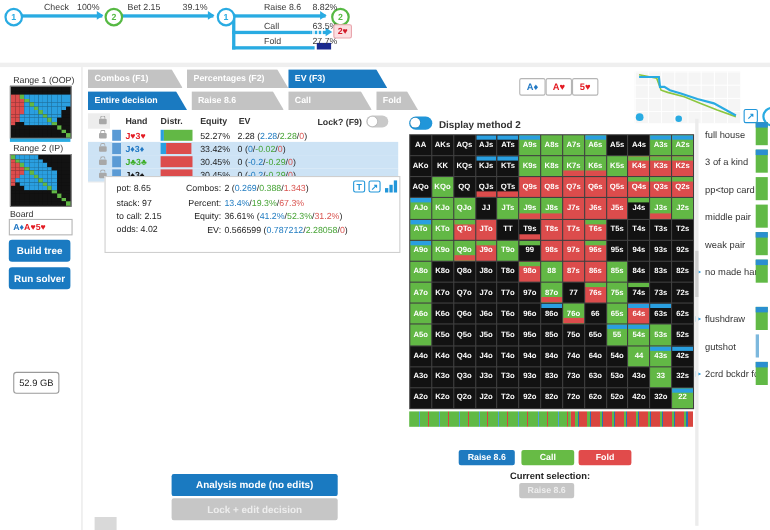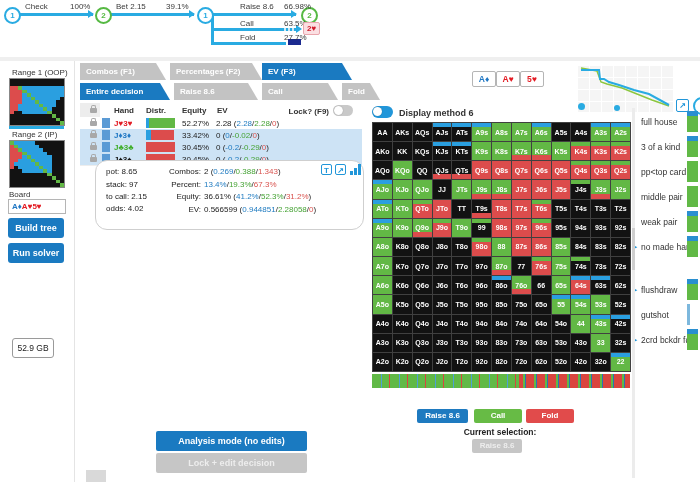--- a/index.html
+++ b/index.html
@@ -54,21 +54,21 @@
   .distr{position:absolute;height:10px;display:flex;}
   .suit-h{color:#e31b23;font-weight:bold;}
   .suit-d{color:#2178c4;font-weight:bold;}
   .suit-c{color:#3fae2a;font-weight:bold;}
   .suit-s{color:#141414;font-weight:bold;}
   .c-raise{color:#1f7bc0;}
   .c-call{color:#46a335;}
   .c-fold{color:#d9534f;}
   
   .stats{position:absolute;left:95px;top:160px;width:267px;height:68px;background:#fff;
-         border:1px solid #cfcfcf;border-radius:12px;}
+         border:1px solid #cfcfcf;border-radius:0;}
   .stats .lft{position:absolute;left:10px;font-size:8px;color:#222;white-space:nowrap;}
   .stats .rrow{position:absolute;left:55px;width:205px;font-size:8px;white-space:nowrap;}
   .stats .rlbl{display:inline-block;width:50px;text-align:right;margin-right:3px;}
   .stats .foot{position:absolute;left:0;top:55px;width:100%;text-align:center;font-size:8px;color:#222;}
   .icon-box{position:absolute;width:11px;height:11px;border:1px solid #2196d9;border-radius:2px;
             color:#2196d9;font-size:8px;font-weight:bold;text-align:center;line-height:11px;box-sizing:border-box;}
   .icon-bars{position:absolute;display:flex;align-items:flex-end;gap:1px;height:11px;}
   .icon-bars i{display:block;width:3px;background:#2196d9;}
   
   .card-chip{position:absolute;width:22px;height:14px;border:1px solid #b5b5b5;border-radius:2px;
@@ -136,26 +136,26 @@
     <div class="tline dash" style="left:282px;top:28px;width:16px;"></div>
     <div class="tarrow" style="left:296px;top:25px;"></div>
     <div class="tline" style="left:211px;top:42px;width:75px;"></div>
     <div class="navybar" style="left:288px;top:39px;width:13px;height:6px;"></div>
 
     <div class="tnode" style="left:4px;top:7px;">1</div>
     <div class="tnode green" style="left:95px;top:7px;">2</div>
     <div class="tnode" style="left:197px;top:7px;">1</div>
     <div class="tnode green" style="left:301px;top:7px;">2</div>
 
-    <div class="tlabel" style="left:25px;top:2px;">Check</div>
+    <div class="tlabel" style="left:40px;top:2px;">Check</div>
     <div class="tlabel" style="left:70px;top:2px;">100%</div>
     <div class="tlabel" style="left:116px;top:2px;">Bet 2.15</div>
     <div class="tlabel" style="left:166px;top:2px;">39.1%</div>
     <div class="tlabel" style="left:240px;top:2px;">Raise 8.6</div>
-    <div class="tlabel" style="left:284px;top:2px;">66.98%</div>
+    <div class="tlabel" style="left:284px;top:2px;">8.82%</div>
     <div class="tlabel" style="left:240px;top:19px;">Call</div>
     <div class="tlabel" style="left:284px;top:19px;">63.5%</div>
     <div class="tlabel" style="left:240px;top:33px;">Fold</div>
     <div class="tlabel" style="left:284px;top:33px;">27.7%</div>
     <div class="card-chip-sm" style="left:303px;top:22px;">2♥</div>
   </div>
 
   <div class="hr-band"></div>
   <div class="vdiv"></div>
 
@@ -580,21 +580,21 @@
 
   <div class="stats">
     <div class="lft" style="top:6px;">pot: 8.65</div>
     <div class="lft" style="top:19px;">stack: 97</div>
     <div class="lft" style="top:31px;">to call: 2.15</div>
     <div class="lft" style="top:43px;">odds: 4.02</div>
     <div id="stats-right">
         <div class="rrow" style="top: 6px;"><span class="rlbl">Combos:</span><span>2 </span><span>(</span><span class="c-raise">0.269</span><span>/</span><span class="c-call">0.388</span><span>/</span><span class="c-fold">1.343</span><span>)</span></div>
         <div class="rrow" style="top: 18.5px;"><span class="rlbl">Percent:</span><span class="c-raise">13.4%</span><span>/</span><span class="c-call">19.3%</span><span>/</span><span class="c-fold">67.3%</span></div>
         <div class="rrow" style="top: 31px;"><span class="rlbl">Equity:</span><span>36.61% </span><span>(</span><span class="c-raise">41.2%</span><span>/</span><span class="c-call">52.3%</span><span>/</span><span class="c-fold">31.2%</span><span>)</span></div>
-        <div class="rrow" style="top: 43.5px;"><span class="rlbl">EV:</span><span>0.566599 </span><span>(</span><span class="c-raise">0.944851</span><span>/</span><span class="c-call">2.28058</span><span>/</span><span class="c-fold">0</span><span>)</span></div>
+        <div class="rrow" style="top: 43.5px;"><span class="rlbl">EV:</span><span>0.566599 </span><span>(</span><span class="c-raise">0.787212</span><span>/</span><span class="c-call">2.28058</span><span>/</span><span class="c-fold">0</span><span>)</span></div>
       </div>
     <div class="icon-box" style="left:225px;top:3px;">T</div>
     <div class="icon-box" style="left:239px;top:3px;">↗</div>
     <div class="icon-bars" style="left:254px;top:3px;">
         <i style="height:4px"></i>
         <i style="height:7px"></i>
         <i style="height:11px"></i>
       </div>
   </div>
 
@@ -613,21 +613,21 @@
       <polyline points="4,5 22,5 23,14 27,14 32,17 42,20 57,25 72,29 92,40" fill="none" stroke="#29abe2" stroke-width="2"></polyline>
     </svg>
   </div>
   <div class="chart-dot" style="left:578px;top:103px;"></div>
   <div class="icon-box" style="left:676px;top:99px;width:13px;height:13px;line-height:12px;">↗</div>
   <div class="ring-icon" style="left:693px;top:97px;"></div>
 
   <div class="toggle" style="left:372px;top:106px;width:21px;height:12px;background:#2196d9;">
       <div class="knob"></div>
     </div>
-  <div class="hdr" style="left:399px;top:108px;font-size:9px;">Display method 6</div>
+  <div class="hdr" style="left:399px;top:108px;font-size:9px;">Display method 2</div>
   <div class="grid-dot" style="left:614px;top:105px;"></div>
 
   <div class="hand-grid" id="hand-grid">
       <div class="gcell" style="background: rgb(18, 18, 18);">
         <span>AA</span>
       </div>
       <div class="gcell" style="background: rgb(18, 18, 18);">
         <span>AKs</span>
       </div>
       <div class="gcell" style="background: rgb(18, 18, 18);">

